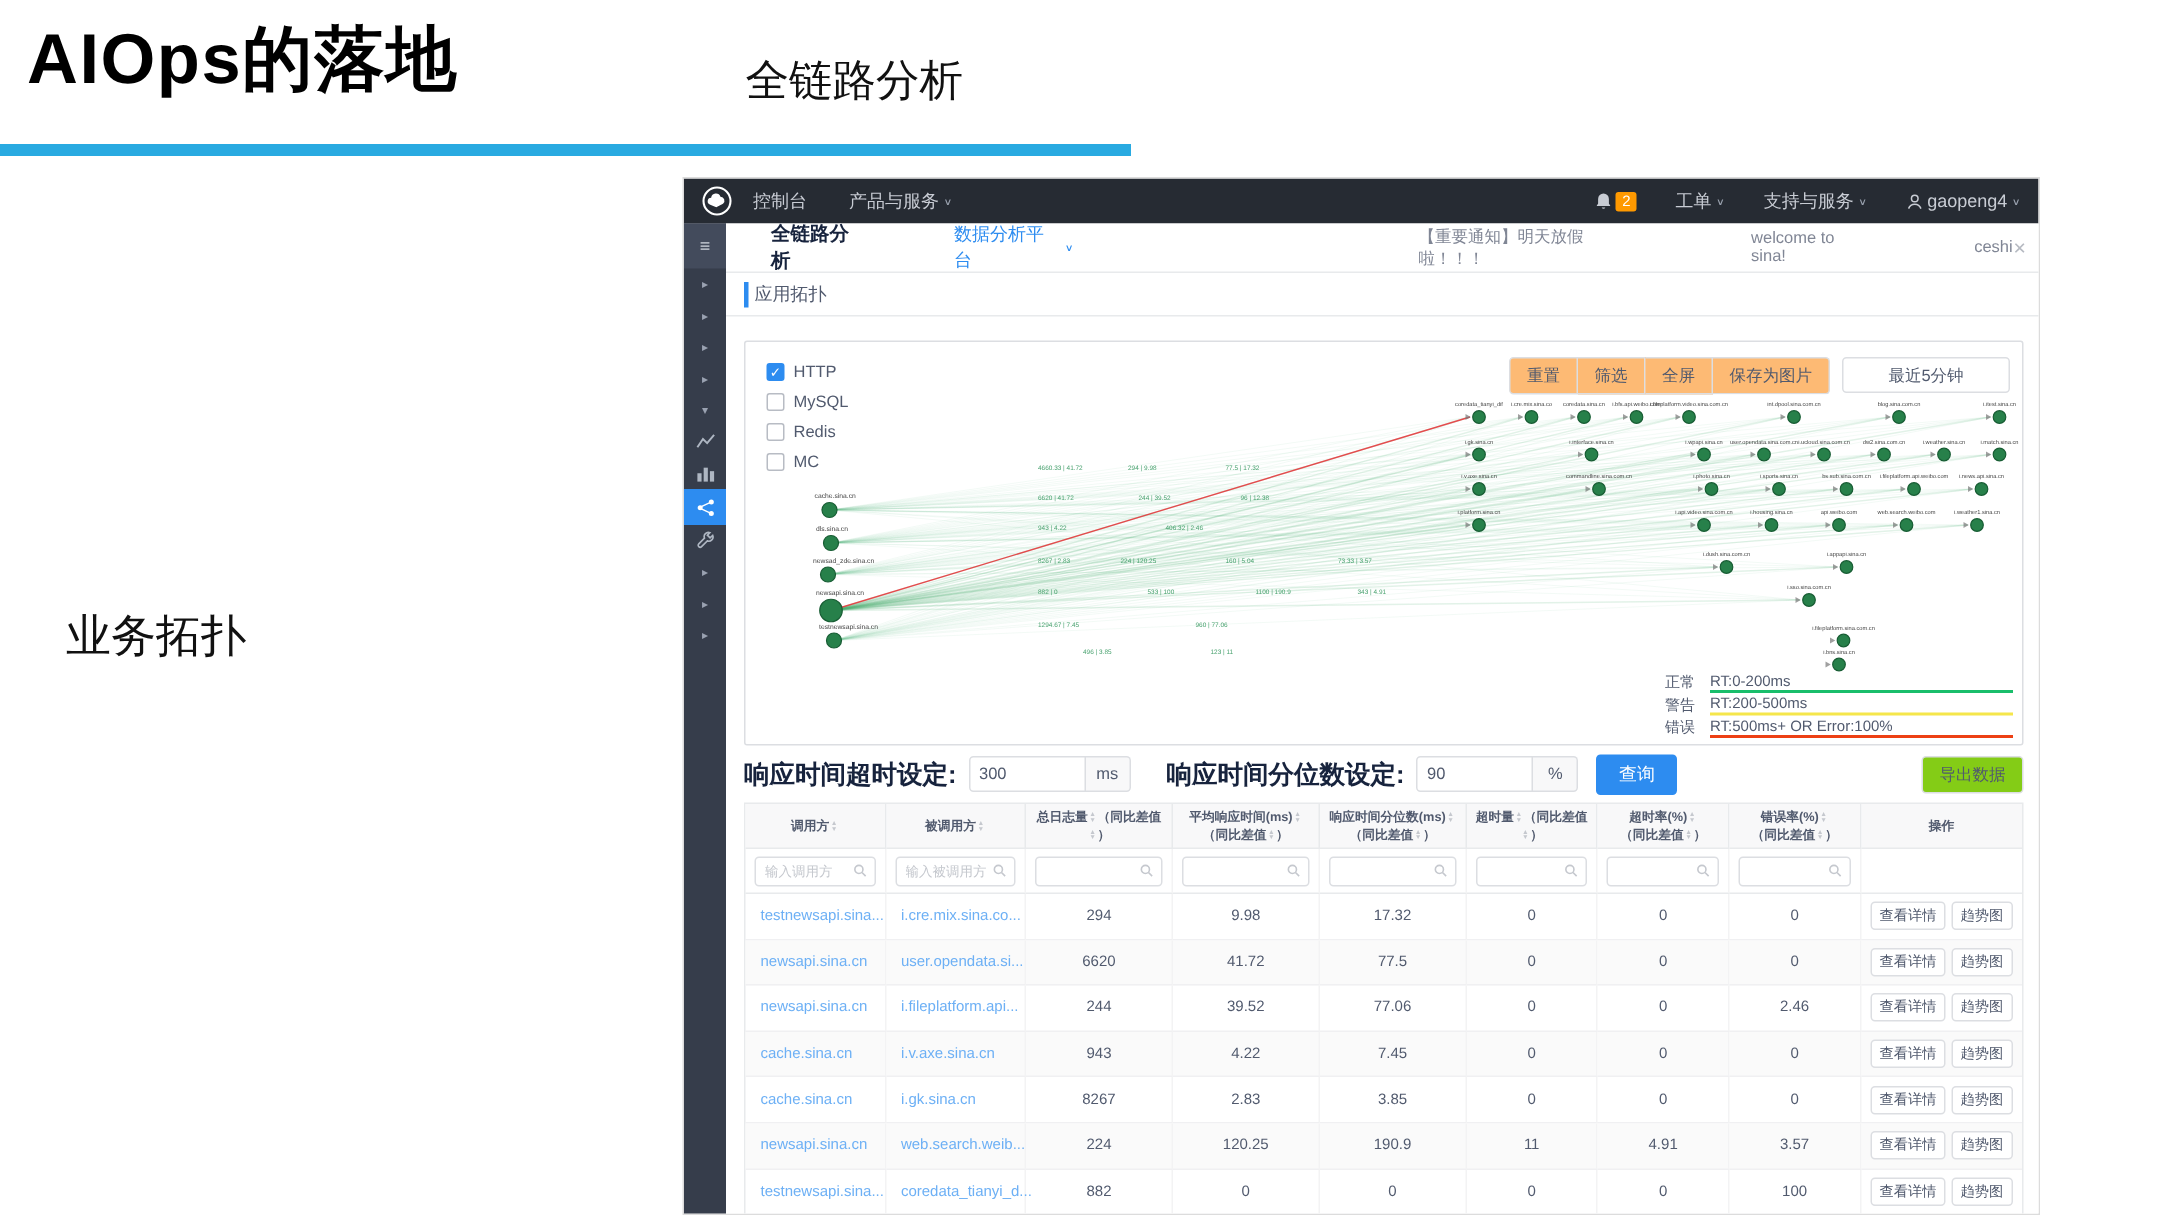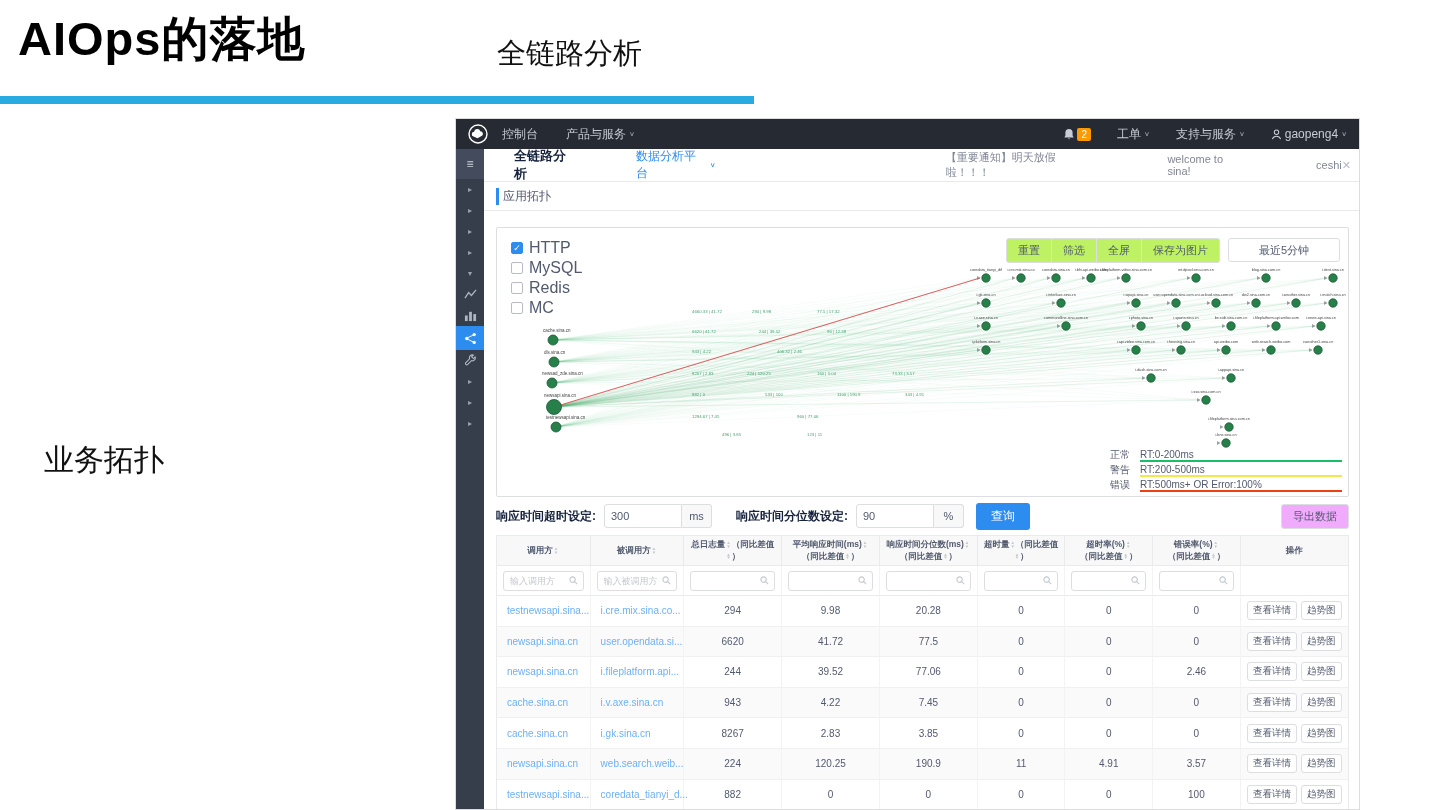--- a/index.html
+++ b/index.html
@@ -2,21 +2,21 @@
 <html><head>
 <meta charset="utf-8">
 <style>
   * { margin:0; padding:0; box-sizing:border-box; }
   html,body { width:1440px; height:810px; background:#fff; font-family:"Liberation Sans","DejaVu Sans",sans-serif; }
   .slide { position:relative; width:1440px; height:810px; background:#fff; overflow:hidden; }
 
   .slide-title { position:absolute; left:18px; top:8px; font-size:47px; font-weight:bold; color:#000; letter-spacing:1px; }
   .slide-subtitle { position:absolute; left:497px; top:34px; font-size:29px; color:#111; }
   .accent-bar { position:absolute; left:0; top:96px; width:754px; height:8px; background:#29aae1; }
-  .side-label { position:absolute; left:44px; top:440px; font-size:30px; color:#111; }
+  .side-label { position:absolute; left:44px; top:404px; font-size:30px; color:#111; }
 
   .console { position:absolute; left:455px; top:118px; width:905px; height:692px; background:#fff; border:1px solid #dcdcdc; overflow:hidden; font-size:12px; color:#515a6e; }
 
   
   .navbar { position:absolute; left:0; top:0; width:100%; height:30px; background:#262b33; display:flex; align-items:center; padding:0 12px; color:#c8ccd4; }
   .navbar .logo { width:20px; height:20px; margin-right:14px; }
   .nav-item { display:flex; align-items:center; gap:3px; font-size:12px; margin-right:28px; cursor:pointer; }
   .nav-right { margin-left:auto; display:flex; align-items:center; gap:26px; }
   .caret { font-size:8px; color:#9aa2af; transform:scaleY(.8); }
   .badge { background:#ff9900; color:#fff; font-size:10px; line-height:13px; padding:0 4px; border-radius:2px; margin-left:2px; }
@@ -45,40 +45,40 @@
   .section-title { margin-left:12px; border-left:3px solid #2d8cf0; padding-left:4px; font-size:12px; color:#515a6e; }
 
   
   .panel { position:relative; margin:16px 12px 0; width:853px; height:270px; border:1px solid #dcdee2; border-radius:2px; background:#fff; }
   #topo { position:absolute; left:0; top:0; width:851px; height:268px; }
   .filters { position:absolute; left:14px; top:10px; z-index:3; }
   .cb-row { display:flex; align-items:center; height:20px; gap:6px; cursor:pointer; }
   .cb { width:12px; height:12px; border:1px solid #b8bcc4; border-radius:2px; background:#fff; display:inline-flex; align-items:center; justify-content:center; }
   .cb.on { background:#2d8cf0; border-color:#2d8cf0; }
   .cb.on::after { content:"✓"; color:#fff; font-size:9px; line-height:1; }
-  .cb-label { font-size:16px; color:#515a6e; }
+  .cb-label { font-size:11px; color:#515a6e; }
   .toolbar { position:absolute; top:10px; right:128px; display:flex; z-index:3; }
-  .toolbar button { font-size:11px; color:#515a6e; background:#bef264; border:1px solid #dcdee2; padding:4px 11px; cursor:pointer; border-left:none; font-family:inherit; }
+  .toolbar button { font-size:11px; color:#515a6e; background:#fdba74; border:1px solid #dcdee2; padding:4px 11px; cursor:pointer; border-left:none; font-family:inherit; }
   .toolbar button:first-child { border-left:1px solid #dcdee2; border-radius:3px 0 0 3px; }
   .toolbar button:last-child { border-radius:0 3px 3px 0; }
   .time-btn { position:absolute; top:10px; right:8px; width:112px; height:24px; font-size:11px; color:#515a6e; background:#fff; border:1px solid #dcdee2; border-radius:3px; cursor:pointer; z-index:3; font-family:inherit; }
   .notes { position:absolute; left:10px; bottom:3px; z-index:3; }
   .note { font-size:8.5px; color:#808695; line-height:1.3; }
   .note.strong { color:#ed4014; font-weight:bold; font-size:10.5px; margin-top:1px; }
   .legend { position:absolute; right:6px; bottom:4px; width:232px; z-index:3; }
   .legend-row { display:flex; align-items:flex-end; gap:10px; height:15px; font-size:10px; color:#515a6e; }
   .legend-text { flex:1; border-bottom:2px solid transparent; padding-bottom:0; }
 
   
   .query-row { margin:4px 12px 0; width:853px; height:30px; display:flex; align-items:center; font-size:12px; color:#515a6e; }
-  .q-label { font-weight:bold; font-size:12px; color:#17233d; }
+  .q-label { font-weight:bold; font-size:17px; color:#17233d; }
   .q-input { width:78px; height:24px; border:1px solid #dcdee2; border-radius:3px 0 0 3px; padding:0 6px; font-size:11px; color:#515a6e; outline:none; font-family:inherit; }
   .q-unit { width:30px; height:24px; background:#f8f8f9; border:1px solid #dcdee2; border-left:none; border-radius:0 3px 3px 0; display:flex; align-items:center; justify-content:center; font-size:11px; }
   .q-search { margin-left:12px; background:#2d8cf0; color:#fff; border:none; border-radius:3px; padding:5px 15px; font-size:12px; cursor:pointer; font-family:inherit; }
-  .q-export { margin-left:auto; background:#f0abfc; color:#515a6e; border:1px solid #dcdee2; border-radius:3px; padding:4px 11px; font-size:11px; cursor:pointer; font-family:inherit; }
+  .q-export { margin-left:auto; background:#84cc16; color:#515a6e; border:1px solid #dcdee2; border-radius:3px; padding:4px 11px; font-size:11px; cursor:pointer; font-family:inherit; }
   .gap8 { width:8px; } .gap24 { width:24px; }
 
   
   .tbl { margin:4px 12px 0; width:853px; border:1px solid #e8eaec; font-size:10px; }
   .tr { display:flex; }
   .th { background:#f8f8f9; border-right:1px solid #e8eaec; border-bottom:1px solid #e8eaec; padding:3px 4px; font-size:8.5px; color:#515a6e; font-weight:bold; display:flex; flex-wrap:wrap; align-items:center; justify-content:center; text-align:center; line-height:1.3; min-height:30px; }
   .th:last-child { border-right:none; }
   .sort { display:inline-flex; flex-direction:column; margin:0 1px; line-height:3.5px; }
   .sort b { font-size:4.5px; color:#c5c8ce; font-weight:normal; }
   .tf { border-right:1px solid #f3f3f4; border-bottom:1px solid #e8eaec; min-height:30px; display:flex; align-items:center; justify-content:center; padding:0 6px; position:relative; }
@@ -723,21 +723,21 @@
                 <line x1="6.3" y1="6.3" x2="9" y2="9" stroke="#c5c8ce" stroke-width="1.2"></line>
               </svg>
             </div>
             <div class="tf" style="width: 12.6%;"></div>
           </div>
           <div class="tr">
             <div class="td link" style="width: 11%;">testnewsapi.sina...</div>
             <div class="td link" style="width: 11%;">i.cre.mix.sina.co...</div>
             <div class="td" style="width: 11.5%;">294</div>
             <div class="td" style="width: 11.5%;">9.98</div>
-            <div class="td" style="width: 11.5%;">20.28</div>
+            <div class="td" style="width: 11.5%;">17.32</div>
             <div class="td" style="width: 10.3%;">0</div>
             <div class="td" style="width: 10.3%;">0</div>
             <div class="td" style="width: 10.3%;">0</div>
             <div class="td" style="width: 12.6%;">
               <button class="act-btn">查看详情</button>
               <button class="act-btn">趋势图</button>
             </div>
           </div>
           <div class="tr even">
             <div class="td link" style="width: 11%;">newsapi.sina.cn</div>

